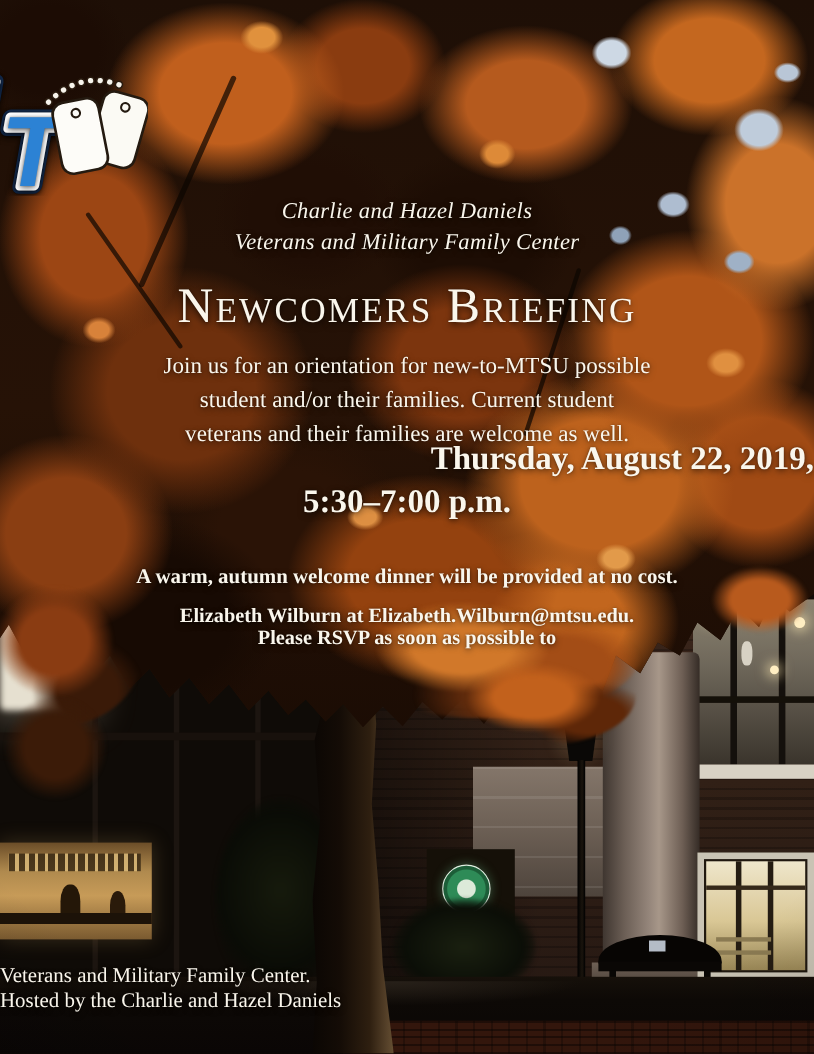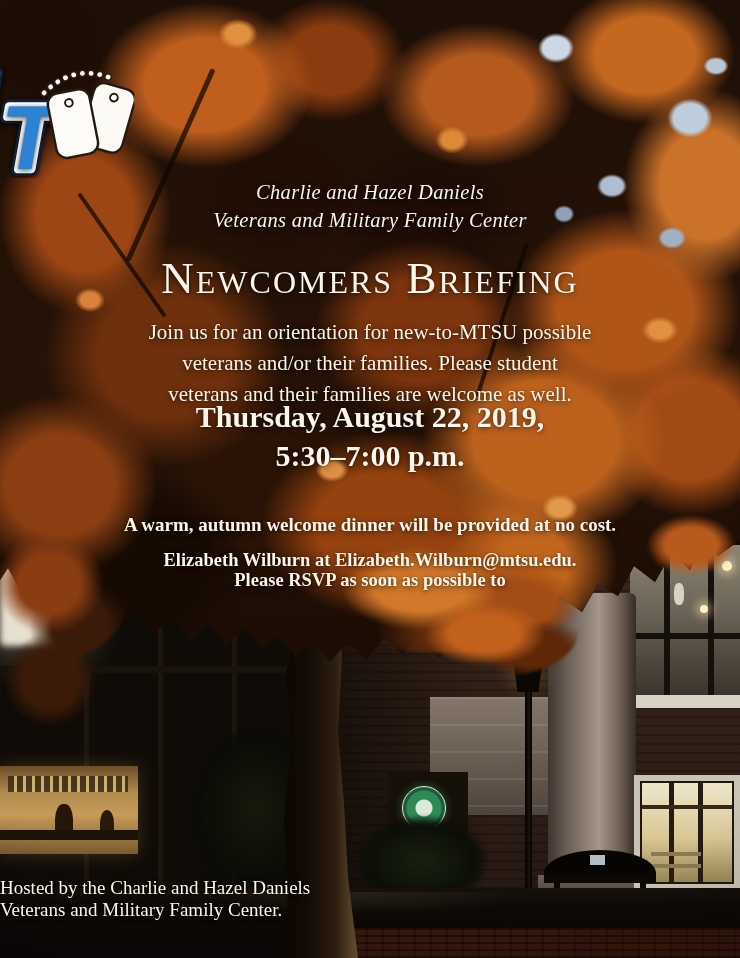--- a/index.html
+++ b/index.html
@@ -161,21 +161,21 @@
     background:radial-gradient(120% 100% at 50% 40%,rgba(0,0,0,0) 60%,rgba(0,0,0,.35) 100%);}
 
   
   .overlay{inset:0;z-index:10;color:#faf6ec;text-align:center;
     text-shadow:0 2px 6px rgba(0,0,0,.55),0 0 2px rgba(0,0,0,.35);}
   .overlay > div{left:0;right:0;}
   .org-line{font-style:italic;font-size:20.5px;letter-spacing:.3px;}
   .org1{top:181px;} .org2{top:209px;}
   .title{top:252px;font-size:45px;font-variant:small-caps;letter-spacing:2px;}
   .intro{top:317px;font-size:21px;line-height:31px;}
-  .date{top:400px;font-size:30px;font-weight:bold;}
+  .date{top:400px;font-size:30px;font-weight:bold;text-align:right;}
   .time{top:439px;font-size:30px;font-weight:bold;}
   .loc{top:479px;font-size:25px;font-weight:bold;}
   .dinner{top:514px;font-size:19px;font-weight:bold;}
   .rsvp{top:551px;font-size:18.5px;line-height:19.5px;font-weight:bold;}
   .hosted{left:45px;right:auto;top:877px;text-align:left;font-size:19px;line-height:21.5px;}
 
   
   .logo{top:50px;left:50%;transform:translateX(-47%);width:250px;height:128px;}
   .mt-svg{left:30px;top:-2px;width:195px;height:130px;z-index:2;}
   .tags-svg{left:152px;top:10px;width:100px;height:108px;z-index:4;}
@@ -289,32 +289,32 @@
       </svg>
     </div>
 
     <div class="org-line org1">Charlie and Hazel Daniels</div>
     <div class="org-line org2">Veterans and Military Family Center</div>
 
     <div class="title">Newcomers Briefing</div>
 
     <div class="intro">
       <span style="position:static;display:block">Join us for an orientation for new-to-MTSU possible</span>
-      <span style="position:static;display:block">veterans and/or their families. Please student</span>
+      <span style="position:static;display:block">student and/or their families. Current student</span>
       <span style="position:static;display:block">veterans and their families are welcome as well.</span>
     </div>
 
     <div class="date">Thursday, August 22, 2019,</div>
     <div class="time">5:30–7:00 p.m.</div>
     <div class="dinner">A warm, autumn welcome dinner will be provided at no cost.</div>
 
     <div class="rsvp">
       <span style="position:static;display:block">Elizabeth Wilburn at Elizabeth.Wilburn@mtsu.edu.</span>
       <span style="position:static;display:block">Please RSVP as soon as possible to</span>
     </div>
 
     <div class="hosted">
+      <span style="position:static;display:block">Veterans and Military Family Center.</span>
       <span style="position:static;display:block">Hosted by the Charlie and Hazel Daniels</span>
-      <span style="position:static;display:block">Veterans and Military Family Center.</span>
     </div>
 
   </div>
 </div>
 
 </body></html>

